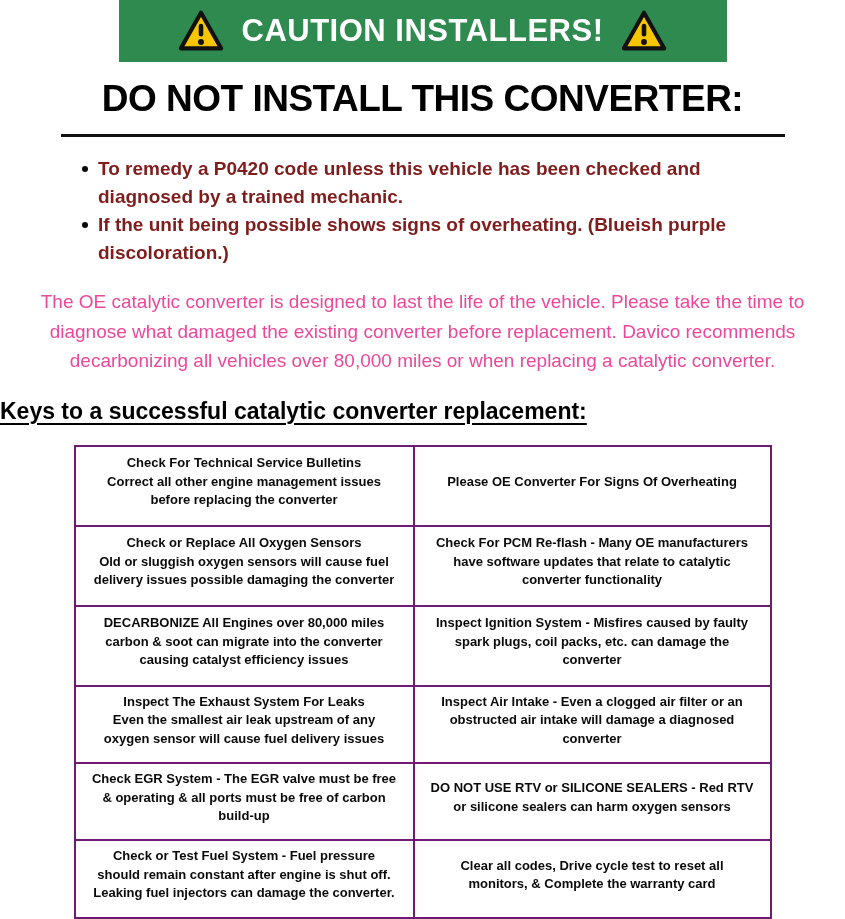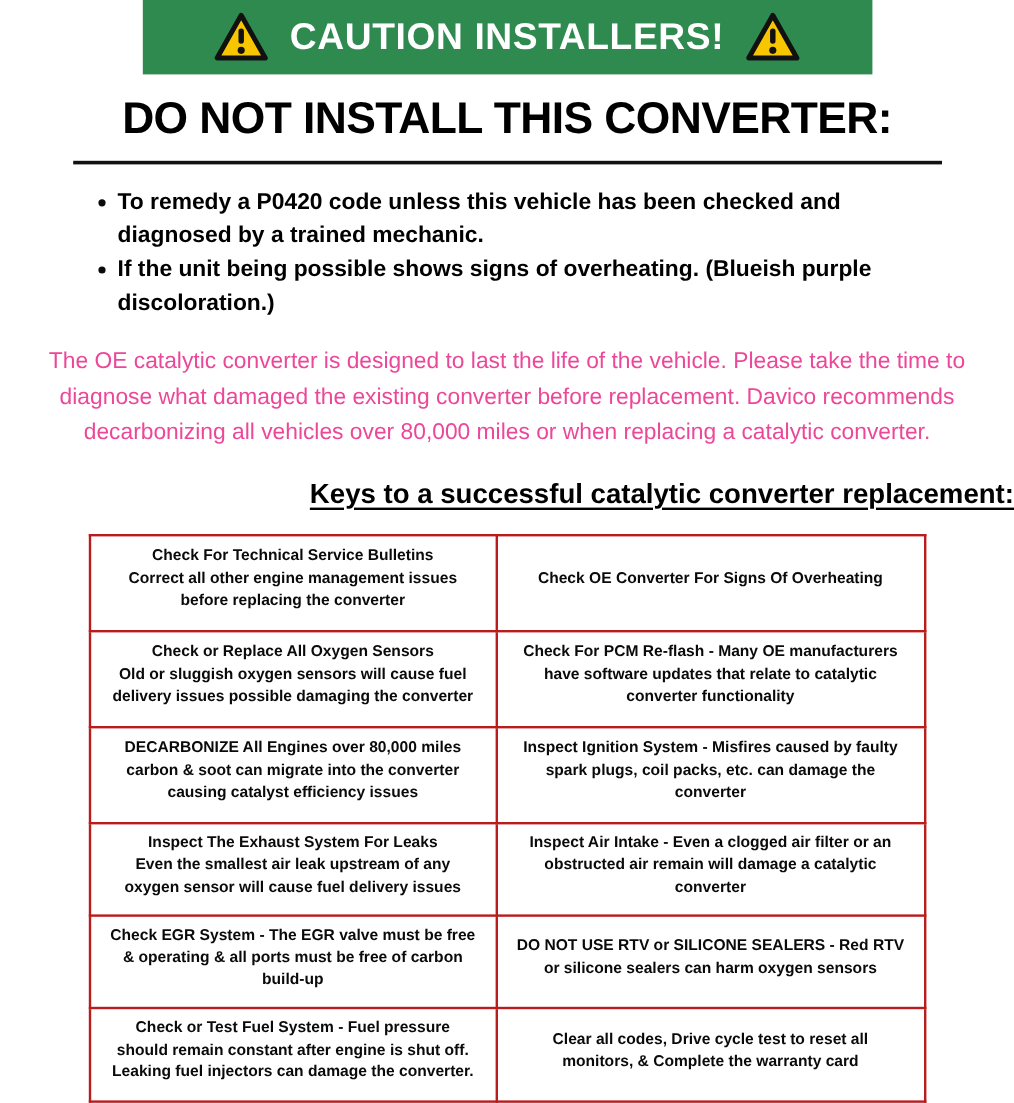--- a/index.html
+++ b/index.html
@@ -54,21 +54,21 @@
     width: 690px;
     margin: 18px auto 0 76px;
     list-style: none;
   }
   .warning-list li {
     position: relative;
     padding-left: 22px;
     font-size: 19px;
     font-weight: 700;
     line-height: 1.48;
-    color: #000000;
+    color: #7f1d1d;
   }
   .warning-list li::before {
     content: "";
     position: absolute;
     left: 6px;
     top: 11px;
     width: 6px;
     height: 6px;
     border-radius: 50%;
     background: #0a0a0a;
@@ -81,38 +81,38 @@
     text-align: center;
     font-size: 19px;
     font-weight: 400;
     line-height: 1.55;
     color: #ec4899;
   }
 
   
   .keys-heading {
     margin-top: 22px;
-    text-align: right;
+    text-align: left;
     font-size: 23px;
     font-weight: 800;
     color: #000;
     text-decoration: underline;
     text-decoration-thickness: 2px;
     text-underline-offset: 4px;
   }
 
   
   .keys-table {
     width: 696px;
     margin: 20px auto 0 auto;
     border-collapse: collapse;
     table-layout: fixed;
   }
   .keys-table td {
-    border: 2px solid #b91c1c;
+    border: 2px solid #701a75;
     text-align: center;
     vertical-align: middle;
     padding: 6px 16px 14px 16px;
     font-size: 13px;
     font-weight: 700;
     line-height: 1.42;
     color: #0a0a0a;
     white-space: pre-line;
   }
   .keys-table col.c-left  { width: 339px; }
@@ -154,35 +154,35 @@
 
   <table class="keys-table">
     <colgroup>
         <col class="c-left">
         <col class="c-right">
       </colgroup>
     <tbody>
       <tr class="r-tall">
         <td>Check For Technical Service Bulletins
 Correct all other engine management issues before replacing the converter</td>
-        <td>Check OE Converter For Signs Of Overheating</td>
+        <td>Please OE Converter For Signs Of Overheating</td>
       </tr>
       <tr class="r-tall">
         <td>Check or Replace All Oxygen Sensors
 Old or sluggish oxygen sensors will cause fuel delivery issues possible damaging the converter</td>
         <td>Check For PCM Re-flash - Many OE manufacturers have software updates that relate to catalytic converter functionality</td>
       </tr>
       <tr class="r-tall">
         <td>DECARBONIZE All Engines over 80,000 miles carbon &amp; soot can migrate into the converter causing catalyst efficiency issues</td>
         <td>Inspect Ignition System - Misfires caused by faulty spark plugs, coil packs, etc. can damage the converter</td>
       </tr>
       <tr class="r-med">
         <td>Inspect The Exhaust System For Leaks
 Even the smallest air leak upstream of any oxygen sensor will cause fuel delivery issues</td>
-        <td>Inspect Air Intake - Even a clogged air filter or an obstructed air remain will damage a catalytic converter</td>
+        <td>Inspect Air Intake - Even a clogged air filter or an obstructed air intake will damage a diagnosed converter</td>
       </tr>
       <tr class="r-short">
         <td>Check EGR System - The EGR valve must be free &amp; operating &amp; all ports must be free of carbon build-up</td>
         <td>DO NOT USE RTV or SILICONE SEALERS - Red RTV or silicone sealers can harm oxygen sensors</td>
       </tr>
       <tr class="r-med">
         <td>Check or Test Fuel System - Fuel pressure should remain constant after engine is shut off.  Leaking fuel injectors can damage the converter.</td>
         <td>Clear all codes,  Drive cycle test to reset all monitors, &amp; Complete the warranty card</td>
       </tr>
     </tbody>

